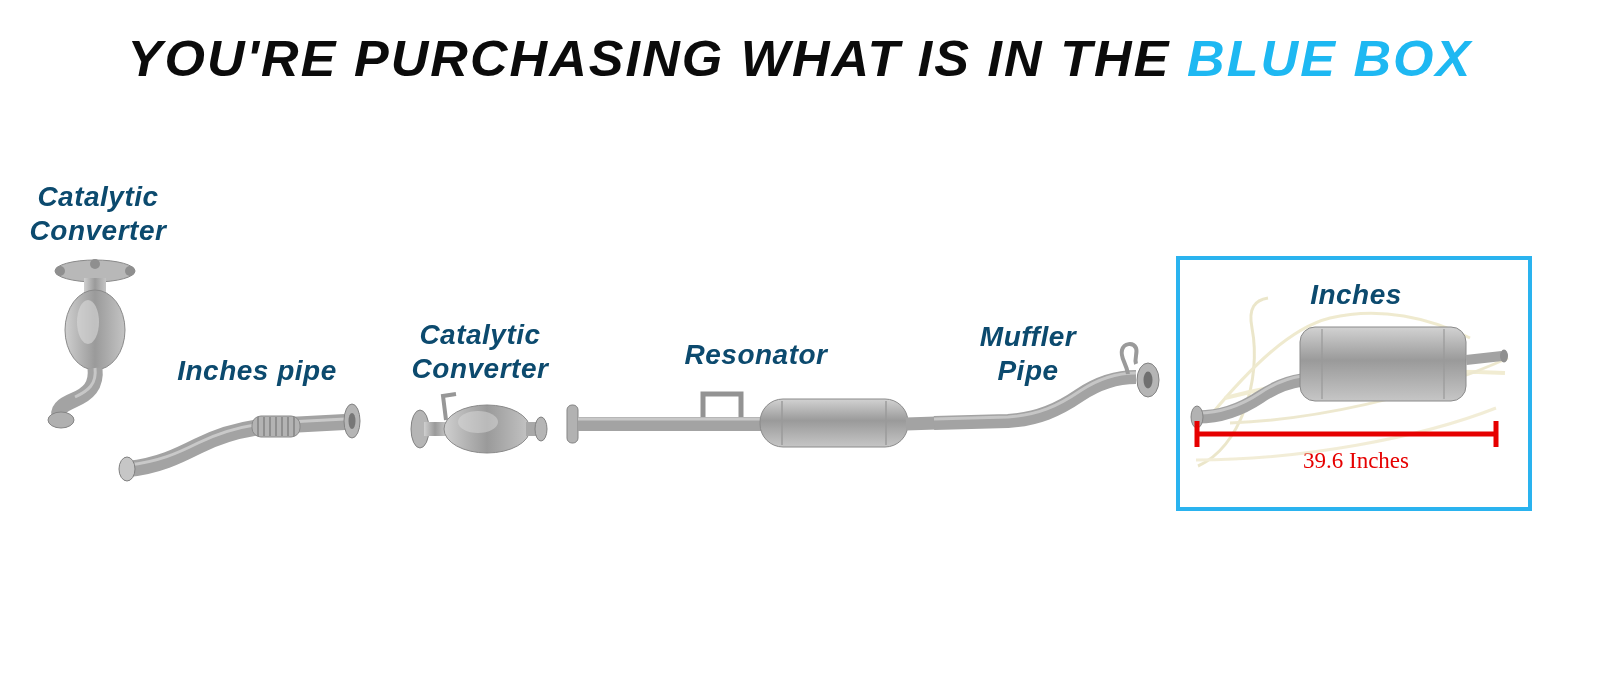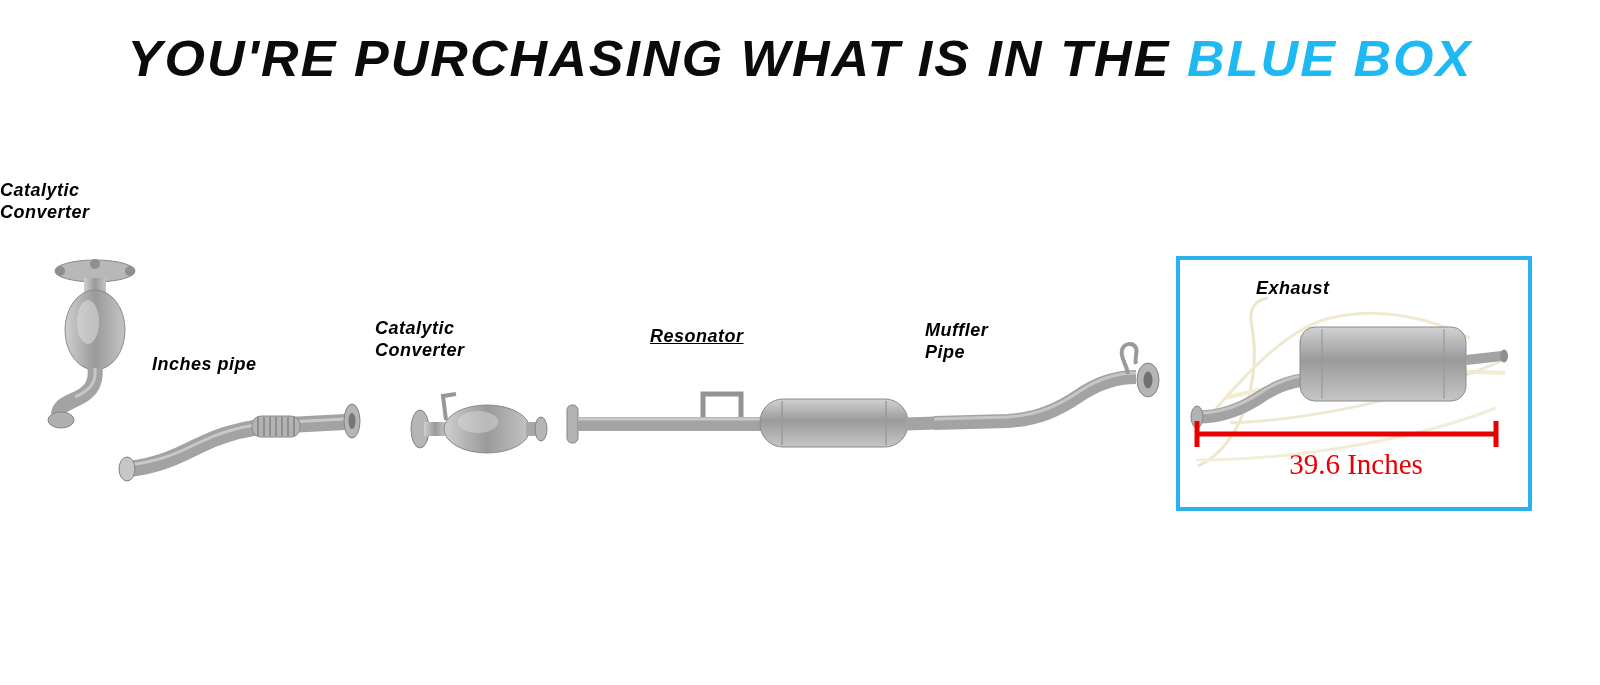--- a/index.html
+++ b/index.html
@@ -24,40 +24,40 @@
     letter-spacing:2px;
     white-space:pre;
     color:var(--text-black);
     transform:scaleX(1.04);
     transform-origin:center;
   }
   .title .hl{color:var(--highlight-blue);}
   .part-label{
     position:absolute;
     font-weight:bold;font-style:italic;
-    font-size:18px;line-height:1.22;
-    color:#000000;text-align:left;letter-spacing:.5px;
+    font-size:28px;line-height:1.22;
+    color:#0c4a6e;text-align:center;letter-spacing:.5px;
   }
   .part-label span{display:block;}
   .blue-box{
     position:absolute;left:1176px;top:228px;
     width:356px;height:255px;
     border:4px solid var(--box-border);
     box-sizing:border-box;
     background:transparent;
   }
   .diagram-svg{
     position:absolute;left:0;top:0;
     pointer-events:none;
   }
   .measure-label{
     position:absolute;left:1256px;top:420px;width:200px;
     text-align:center;
     font-family:"Liberation Serif",serif;
-    font-size:29px;
+    font-size:23px;
     color:var(--measure-red);
   }
   .measure{stroke:var(--measure-red);}
 </style>
 </head>
 <body>
 
 <div class="canvas">
 
   <div class="title"><span>YOU'RE PURCHASING WHAT IS IN THE </span><span class="hl">BLUE BOX</span></div>
@@ -71,31 +71,31 @@
 
   <div class="part-label" style="left:152px;top:326px;width:210px;">
     <span>Inches pipe</span>
   </div>
 
   <div class="part-label" style="left:375px;top:290px;width:210px;">
     <span>Catalytic</span>
     <span>Converter</span>
   </div>
 
-  <div class="part-label" style="left:650px;top:298px;width:212px;text-decoration:underline;">
+  <div class="part-label" style="left:650px;top:310px;width:212px;">
     <span>Resonator</span>
   </div>
 
   <div class="part-label" style="left:925px;top:292px;width:206px;">
     <span>Muffler</span>
     <span>Pipe</span>
   </div>
 
   <div class="part-label" style="left:1256px;top:250px;width:200px;">
-    <span>Exhaust</span>
+    <span>Inches</span>
   </div>
 
   <div class="measure-label">39.6 Inches</div>
 
   <svg class="diagram-svg" width="1600" height="685" viewBox="0 0 1600 685">
     <defs>
       <linearGradient id="metalV" x1="0" y1="0" x2="0" y2="1">
         <stop offset="0" stop-color="#d2d2d2"></stop>
         <stop offset="0.45" stop-color="#9a9a9a"></stop>
         <stop offset="1" stop-color="#c6c6c6"></stop>

